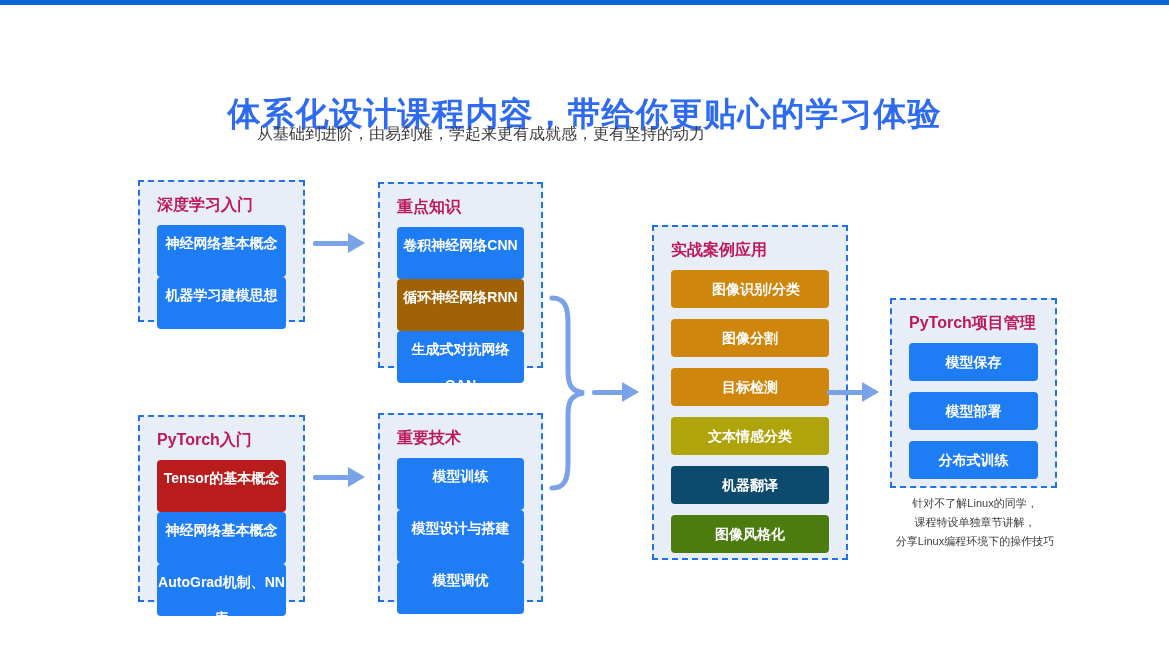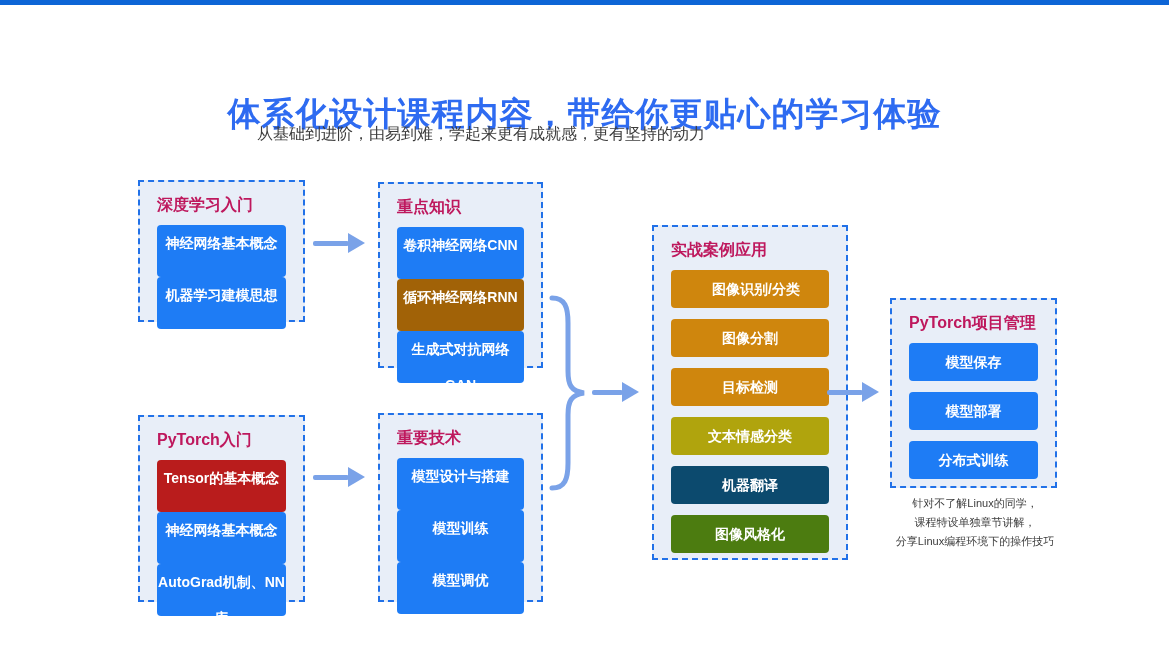--- a/index.html
+++ b/index.html
@@ -86,22 +86,22 @@
   <div class="btn-list">
     <div class="btn" style="background-color: rgb(30, 124, 245);">卷积神经网络CNN</div>
     <div class="btn" style="background-color: #a16207;">循环神经网络RNN</div>
     <div class="btn" style="background-color: rgb(30, 124, 245);">生成式对抗网络GAN</div>
   </div>
 </div>
 
 <div class="group g3">
   <div class="group-title">重要技术</div>
   <div class="btn-list">
+    <div class="btn" style="background-color: rgb(30, 124, 245);">模型训练</div>
     <div class="btn" style="background-color: rgb(30, 124, 245);">模型设计与搭建</div>
-    <div class="btn" style="background-color: rgb(30, 124, 245);">模型训练</div>
     <div class="btn" style="background-color: rgb(30, 124, 245);">模型调优</div>
   </div>
 </div>
 
 <div class="group g4 g-cases">
   <div class="group-title">实战案例应用</div>
   <div class="btn-list">
     <div class="btn" style="background-color: rgb(207, 134, 13); padding-left: 12px;">图像识别/分类</div>
     <div class="btn" style="background-color: rgb(207, 134, 13);">图像分割</div>
     <div class="btn" style="background-color: rgb(207, 134, 13);">目标检测</div>

